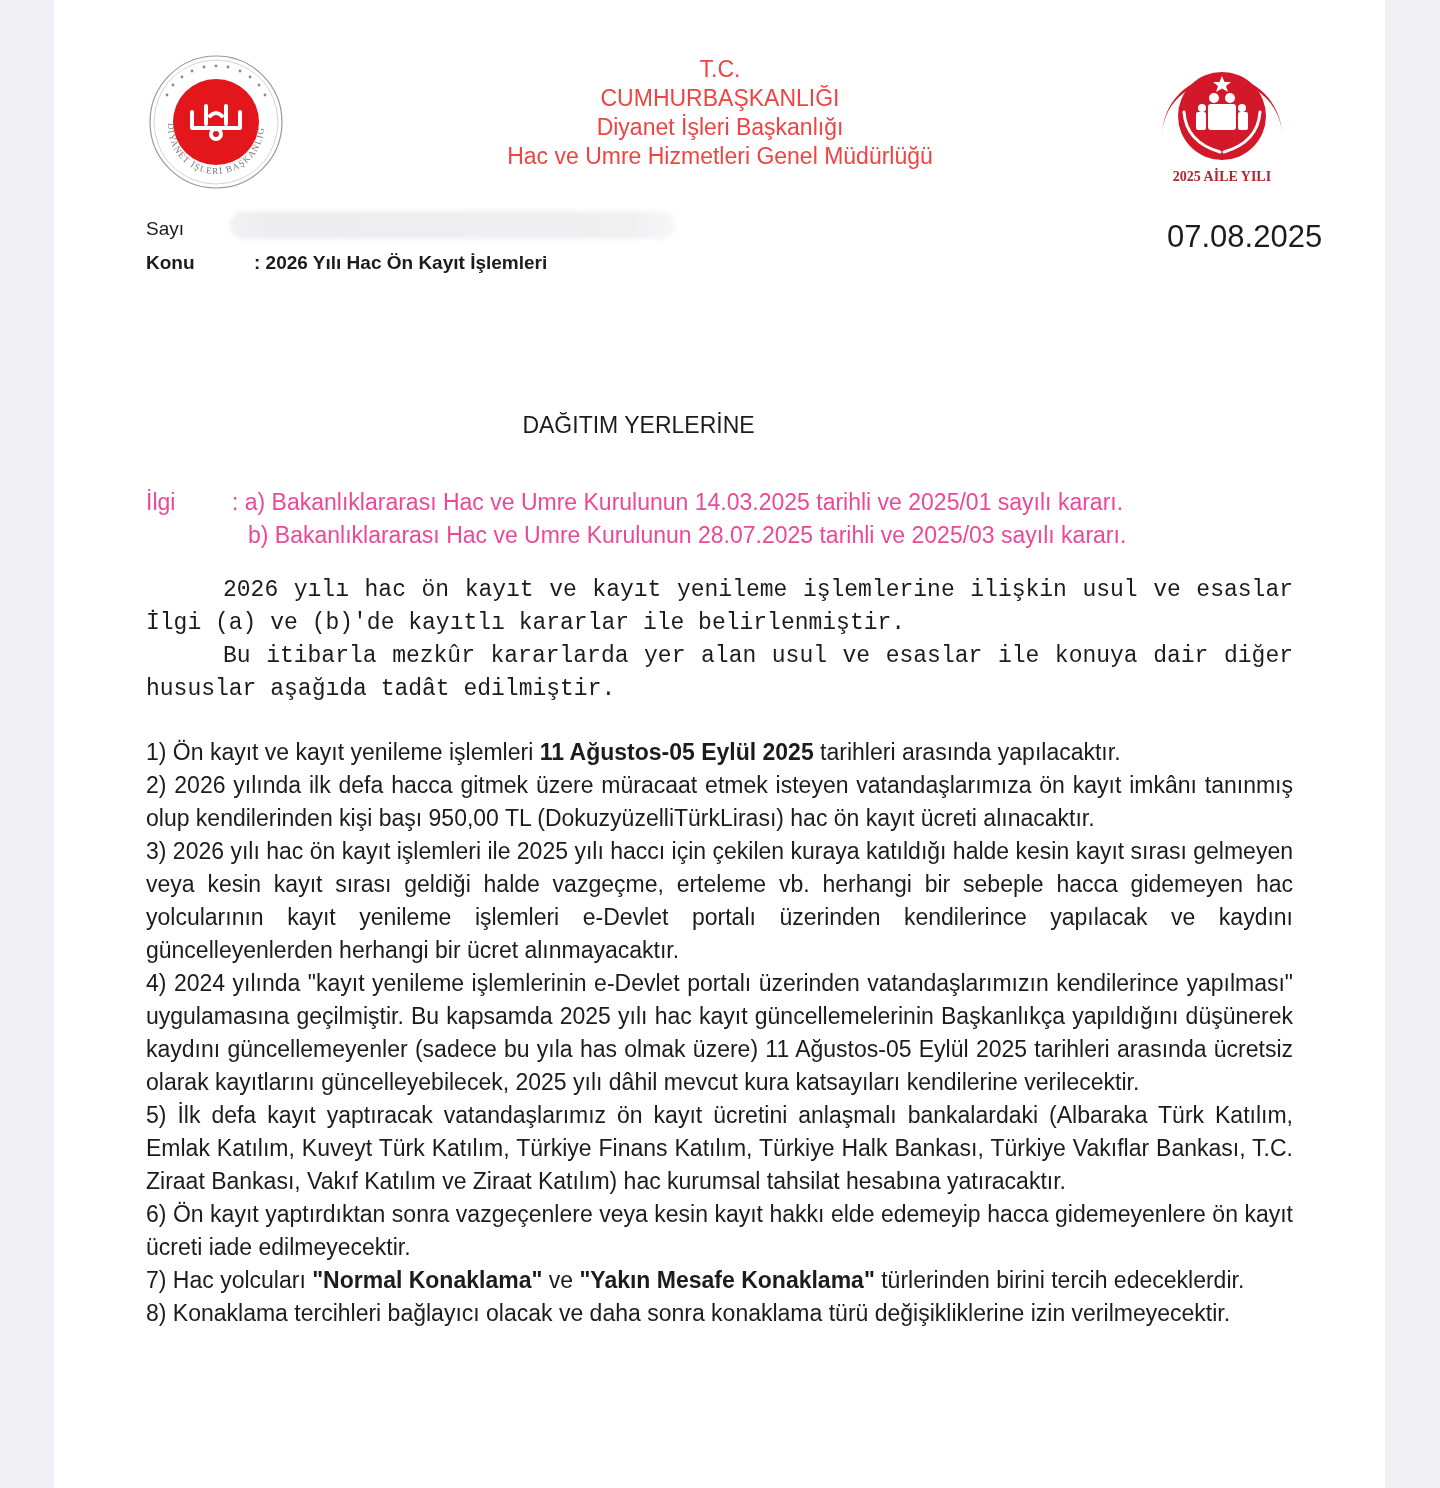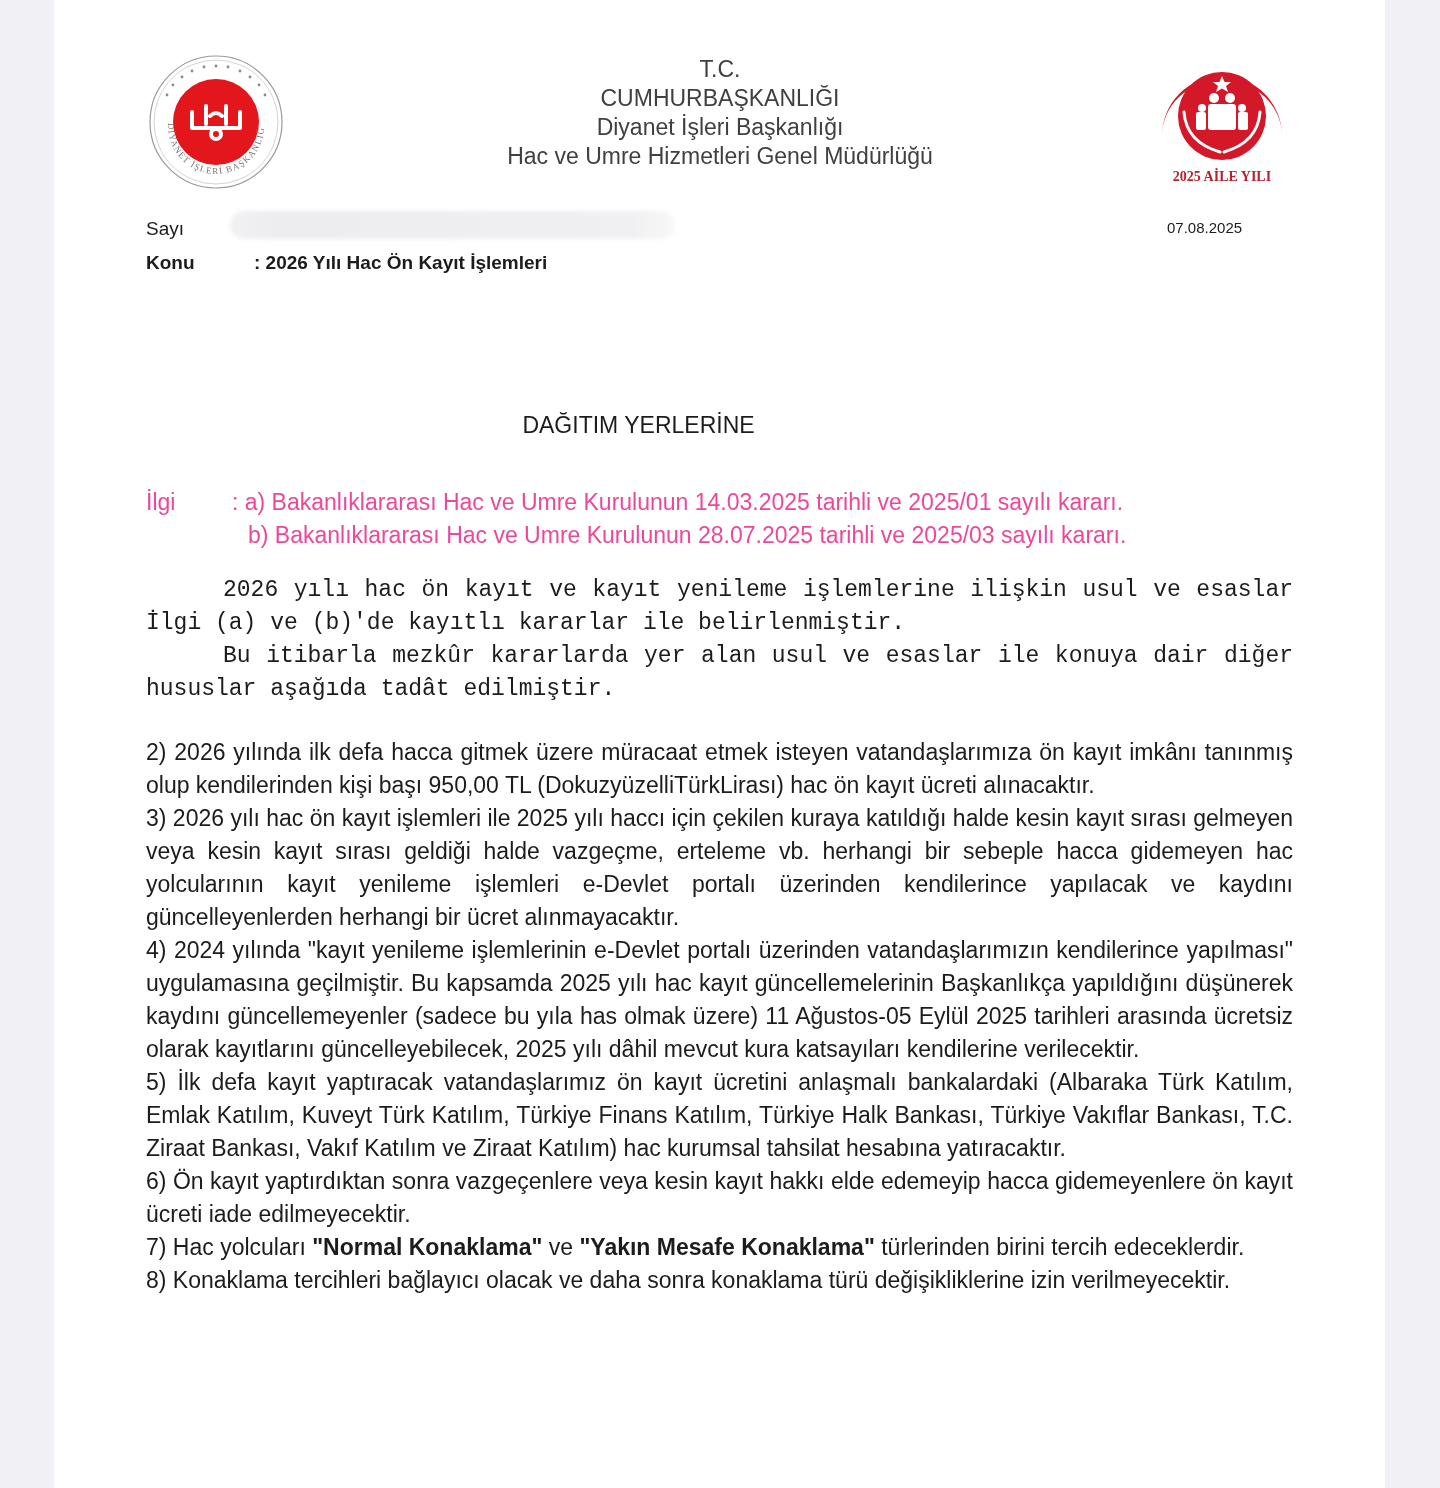--- a/index.html
+++ b/index.html
@@ -10,30 +10,30 @@
       color: #1a1a1a;
     }
     .paper {
       position: absolute; left: 54px; top: 0; width: 1331px; height: 1488px;
       background: #ffffff; overflow: hidden;
     }
     .logo-left { position: absolute; left: 94px; top: 54px; width: 136px; height: 136px; }
     .logo-right { position: absolute; left: 1100px; top: 54px; width: 136px; height: 135px; }
     .header-block {
       position: absolute; left: 366px; top: 55px; width: 600px; text-align: center;
-      font-size: 23px; line-height: 29px; color: #404040;
+      font-size: 23px; line-height: 29px; color: #ef4444;
     }
     .meta { position: absolute; left: 92px; font-size: 19px; color: #1c1c1c; }
     .meta .lbl { display: inline-block; width: 108px; }
     .redact {
       position: absolute; left: 176px; top: 211px; width: 445px; height: 28px;
       background: linear-gradient(90deg, rgba(232,232,236,0.6), #ededf0 10%, #f0f0f2 90%, rgba(240,240,242,0.5));
       border-radius: 14px; filter: blur(2px);
     }
-    .date { position: absolute; left: 1113px; top: 219px; font-size: 15px; color: #1c1c1c; }
+    .date { position: absolute; left: 1113px; top: 219px; font-size: 31px; color: #1c1c1c; }
     .dist { position: absolute; left: 0; width: 1169px; top: 412px; text-align: center; font-size: 23px; color: #1c1c1c; }
     .ilgi { position: absolute; left: 92px; top: 486px; font-size: 23px; line-height: 33px; color: #ec4899; }
     .ilgi .lbl { display: inline-block; width: 86px; }
     .ilgi .indent2 { padding-left: 102px; }
     .body-text {
       position: absolute; left: 92px; width: 1147px;
       font-size: 23px; line-height: 33px; text-align: justify; color: #1c1c1c;
     }
     .para { text-indent: 77px; margin: 0; }
     .item { margin: 0; }
@@ -117,20 +117,21 @@
     <div><span class="lbl">İlgi</span><span>: a) Bakanlıklararası Hac ve Umre Kurulunun 14.03.2025 tarihli ve 2025/01 sayılı kararı.</span></div>
     <div class="indent2">b) Bakanlıklararası Hac ve Umre Kurulunun 28.07.2025 tarihli ve 2025/03 sayılı kararı.</div>
   </div>
 
   <div class="body-text" style="top:574px;font-family:Liberation Mono, monospace;">
     <p class="para">2026 yılı hac ön kayıt ve kayıt yenileme işlemlerine ilişkin usul ve esaslar İlgi (a) ve (b)'de kayıtlı kararlar ile belirlenmiştir.</p>
     <p class="para">Bu itibarla mezkûr kararlarda yer alan usul ve esaslar ile konuya dair diğer hususlar aşağıda tadât edilmiştir.</p>
   </div>
 
   <div class="body-text" style="top:736px;">
+    <p class="item"><span>1) Ön kayıt ve kayıt yenileme işlemleri </span><b>11 Ağustos-05 Eylül 2025</b><span> tarihleri arasında yapılacaktır.</span></p>
     <p class="item">2) 2026 yılında ilk defa hacca gitmek üzere müracaat etmek isteyen vatandaşlarımıza ön kayıt imkânı tanınmış olup kendilerinden kişi başı 950,00 TL (DokuzyüzelliTürkLirası) hac ön kayıt ücreti alınacaktır.</p>
     <p class="item">3) 2026 yılı hac ön kayıt işlemleri ile 2025 yılı haccı için çekilen kuraya katıldığı halde kesin kayıt sırası gelmeyen veya kesin kayıt sırası geldiği halde vazgeçme, erteleme vb. herhangi bir sebeple hacca gidemeyen hac yolcularının kayıt yenileme işlemleri e-Devlet portalı üzerinden kendilerince yapılacak ve kaydını güncelleyenlerden herhangi bir ücret alınmayacaktır.</p>
     <p class="item">4) 2024 yılında "kayıt yenileme işlemlerinin e-Devlet portalı üzerinden vatandaşlarımızın kendilerince yapılması" uygulamasına geçilmiştir. Bu kapsamda 2025 yılı hac kayıt güncellemelerinin Başkanlıkça yapıldığını düşünerek kaydını güncellemeyenler (sadece bu yıla has olmak üzere) 11 Ağustos-05 Eylül 2025 tarihleri arasında ücretsiz olarak kayıtlarını güncelleyebilecek, 2025 yılı dâhil mevcut kura katsayıları kendilerine verilecektir.</p>
     <p class="item">5) İlk defa kayıt yaptıracak vatandaşlarımız ön kayıt ücretini anlaşmalı bankalardaki (Albaraka Türk Katılım, Emlak Katılım, Kuveyt Türk Katılım, Türkiye Finans Katılım, Türkiye Halk Bankası, Türkiye Vakıflar Bankası, T.C. Ziraat Bankası, Vakıf Katılım ve Ziraat Katılım) hac kurumsal tahsilat hesabına yatıracaktır.</p>
     <p class="item">6) Ön kayıt yaptırdıktan sonra vazgeçenlere veya kesin kayıt hakkı elde edemeyip hacca gidemeyenlere ön kayıt ücreti iade edilmeyecektir.</p>
     <p class="item"><span>7) Hac yolcuları </span><b>"Normal Konaklama"</b><span> ve </span><b>"Yakın Mesafe Konaklama"</b><span> türlerinden birini tercih edeceklerdir.</span></p>
     <p class="item">8) Konaklama tercihleri bağlayıcı olacak ve daha sonra konaklama türü değişikliklerine izin verilmeyecektir.</p>
   </div>
 
 </div>

